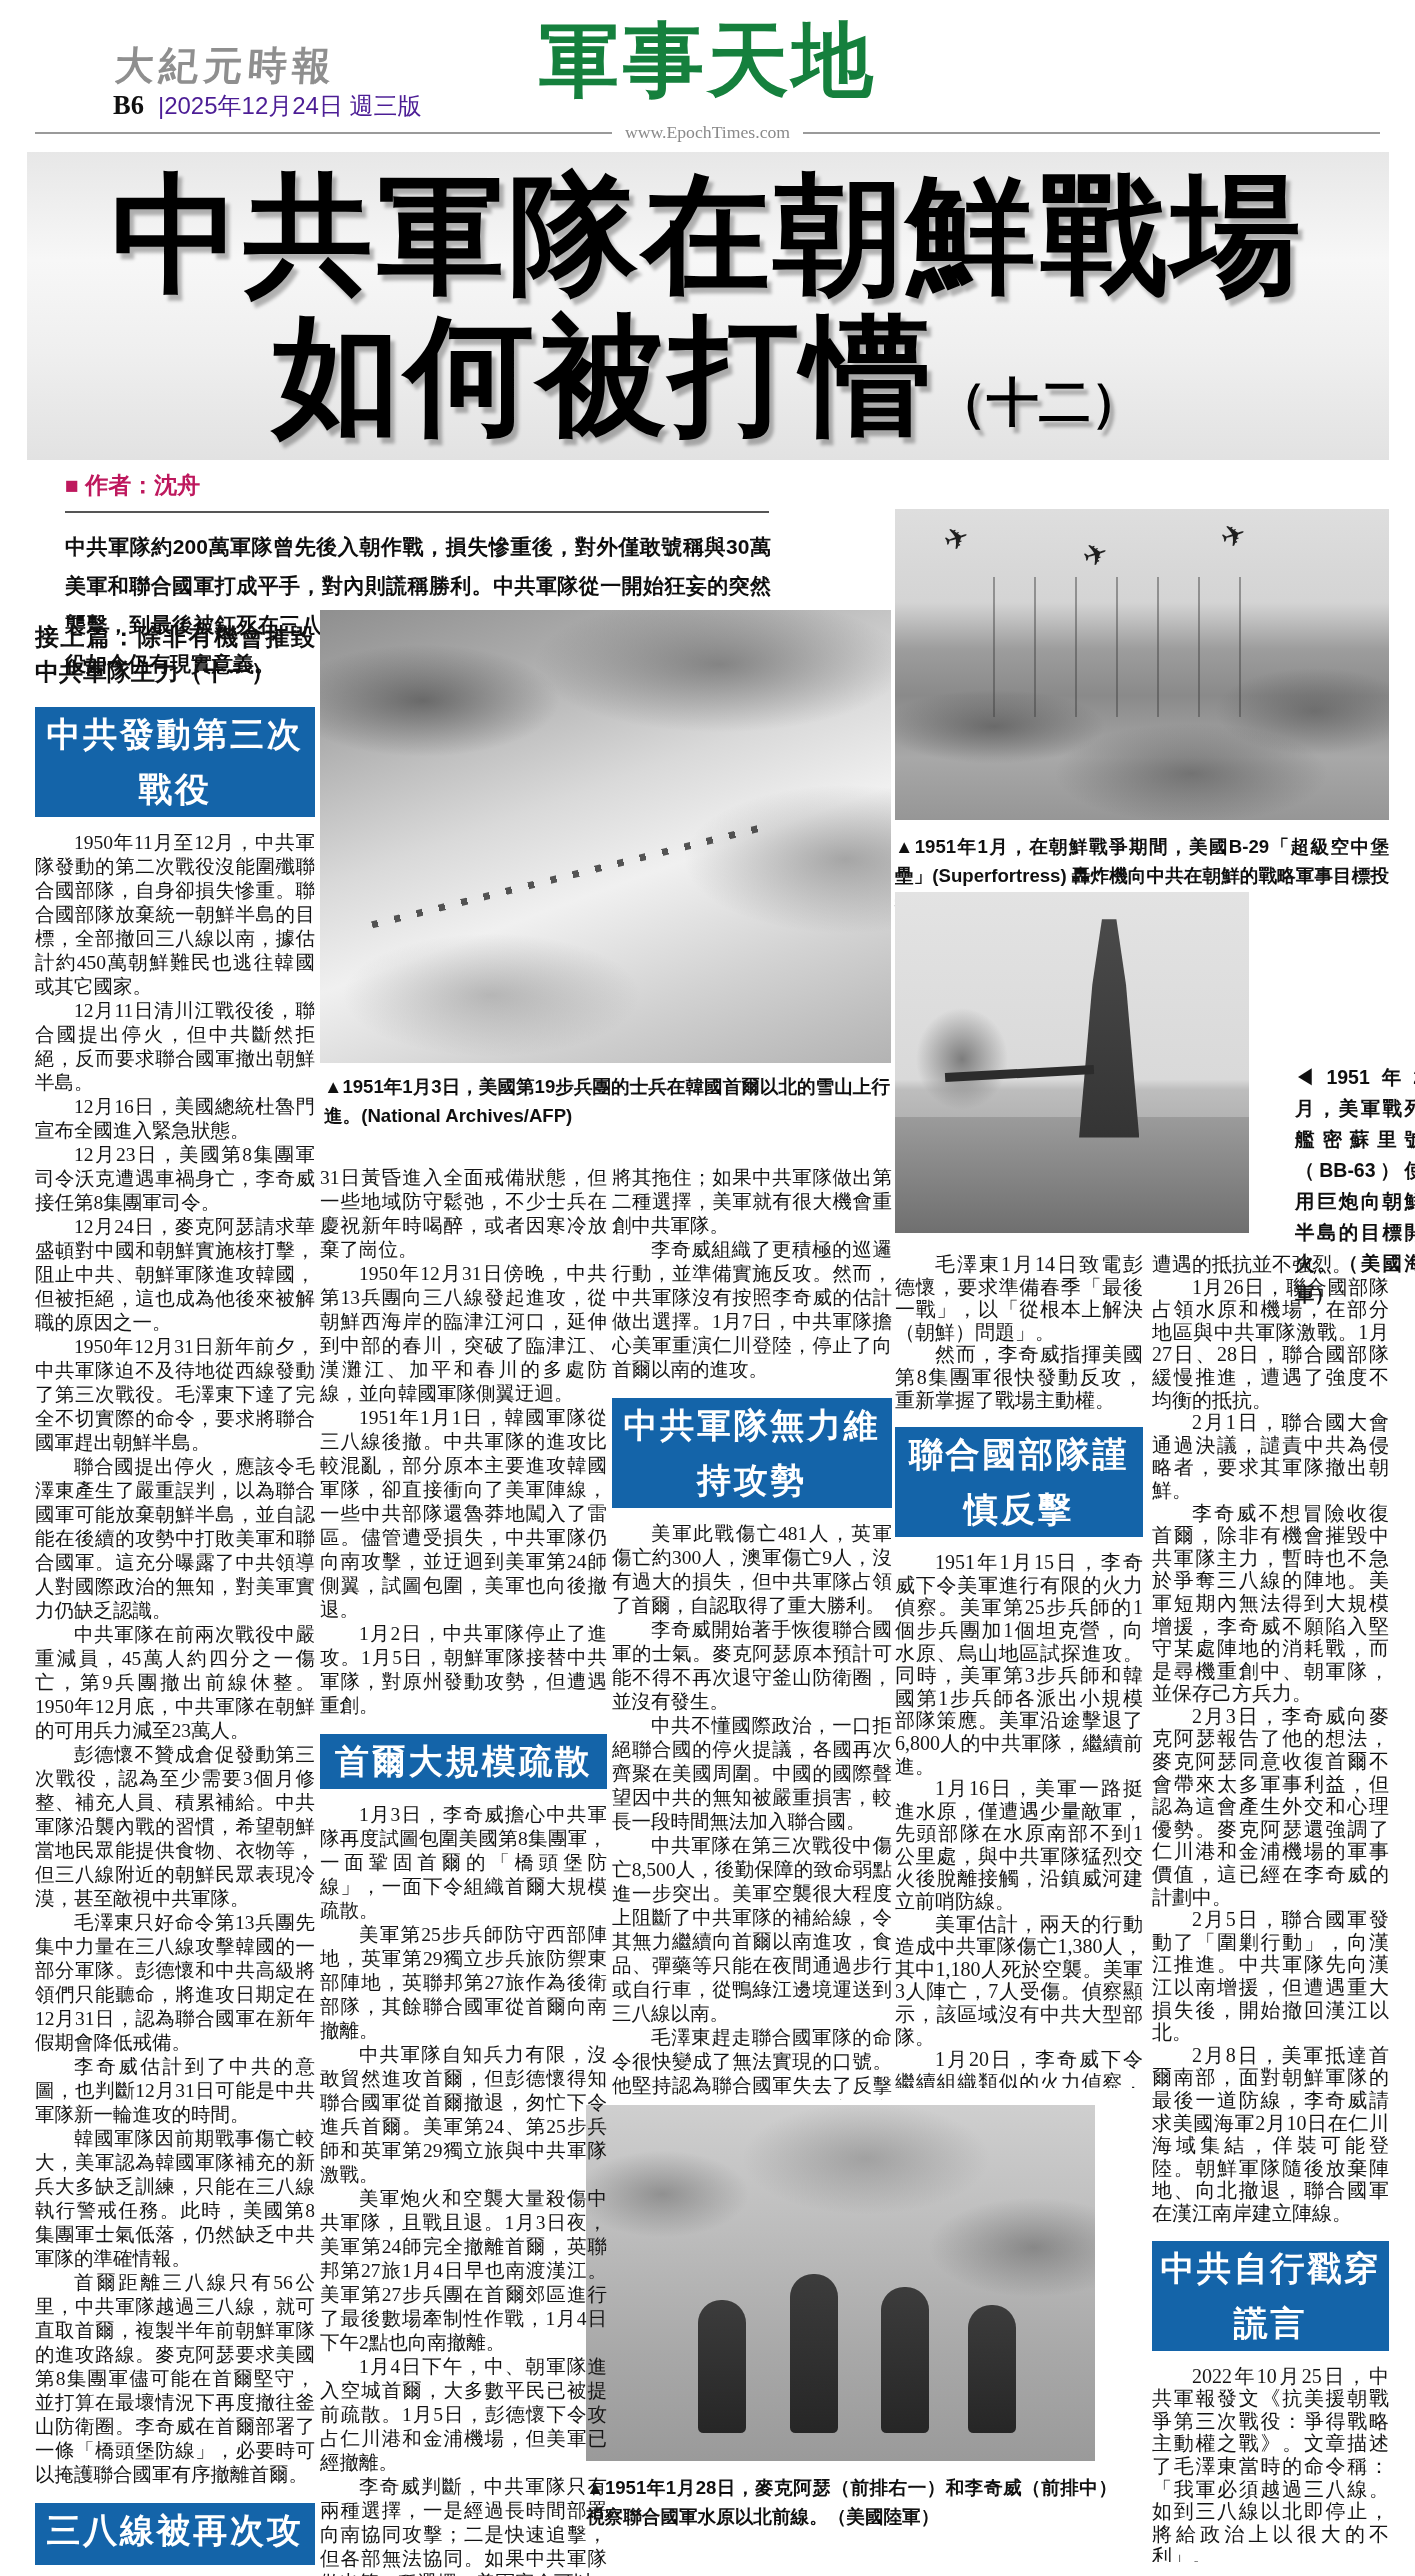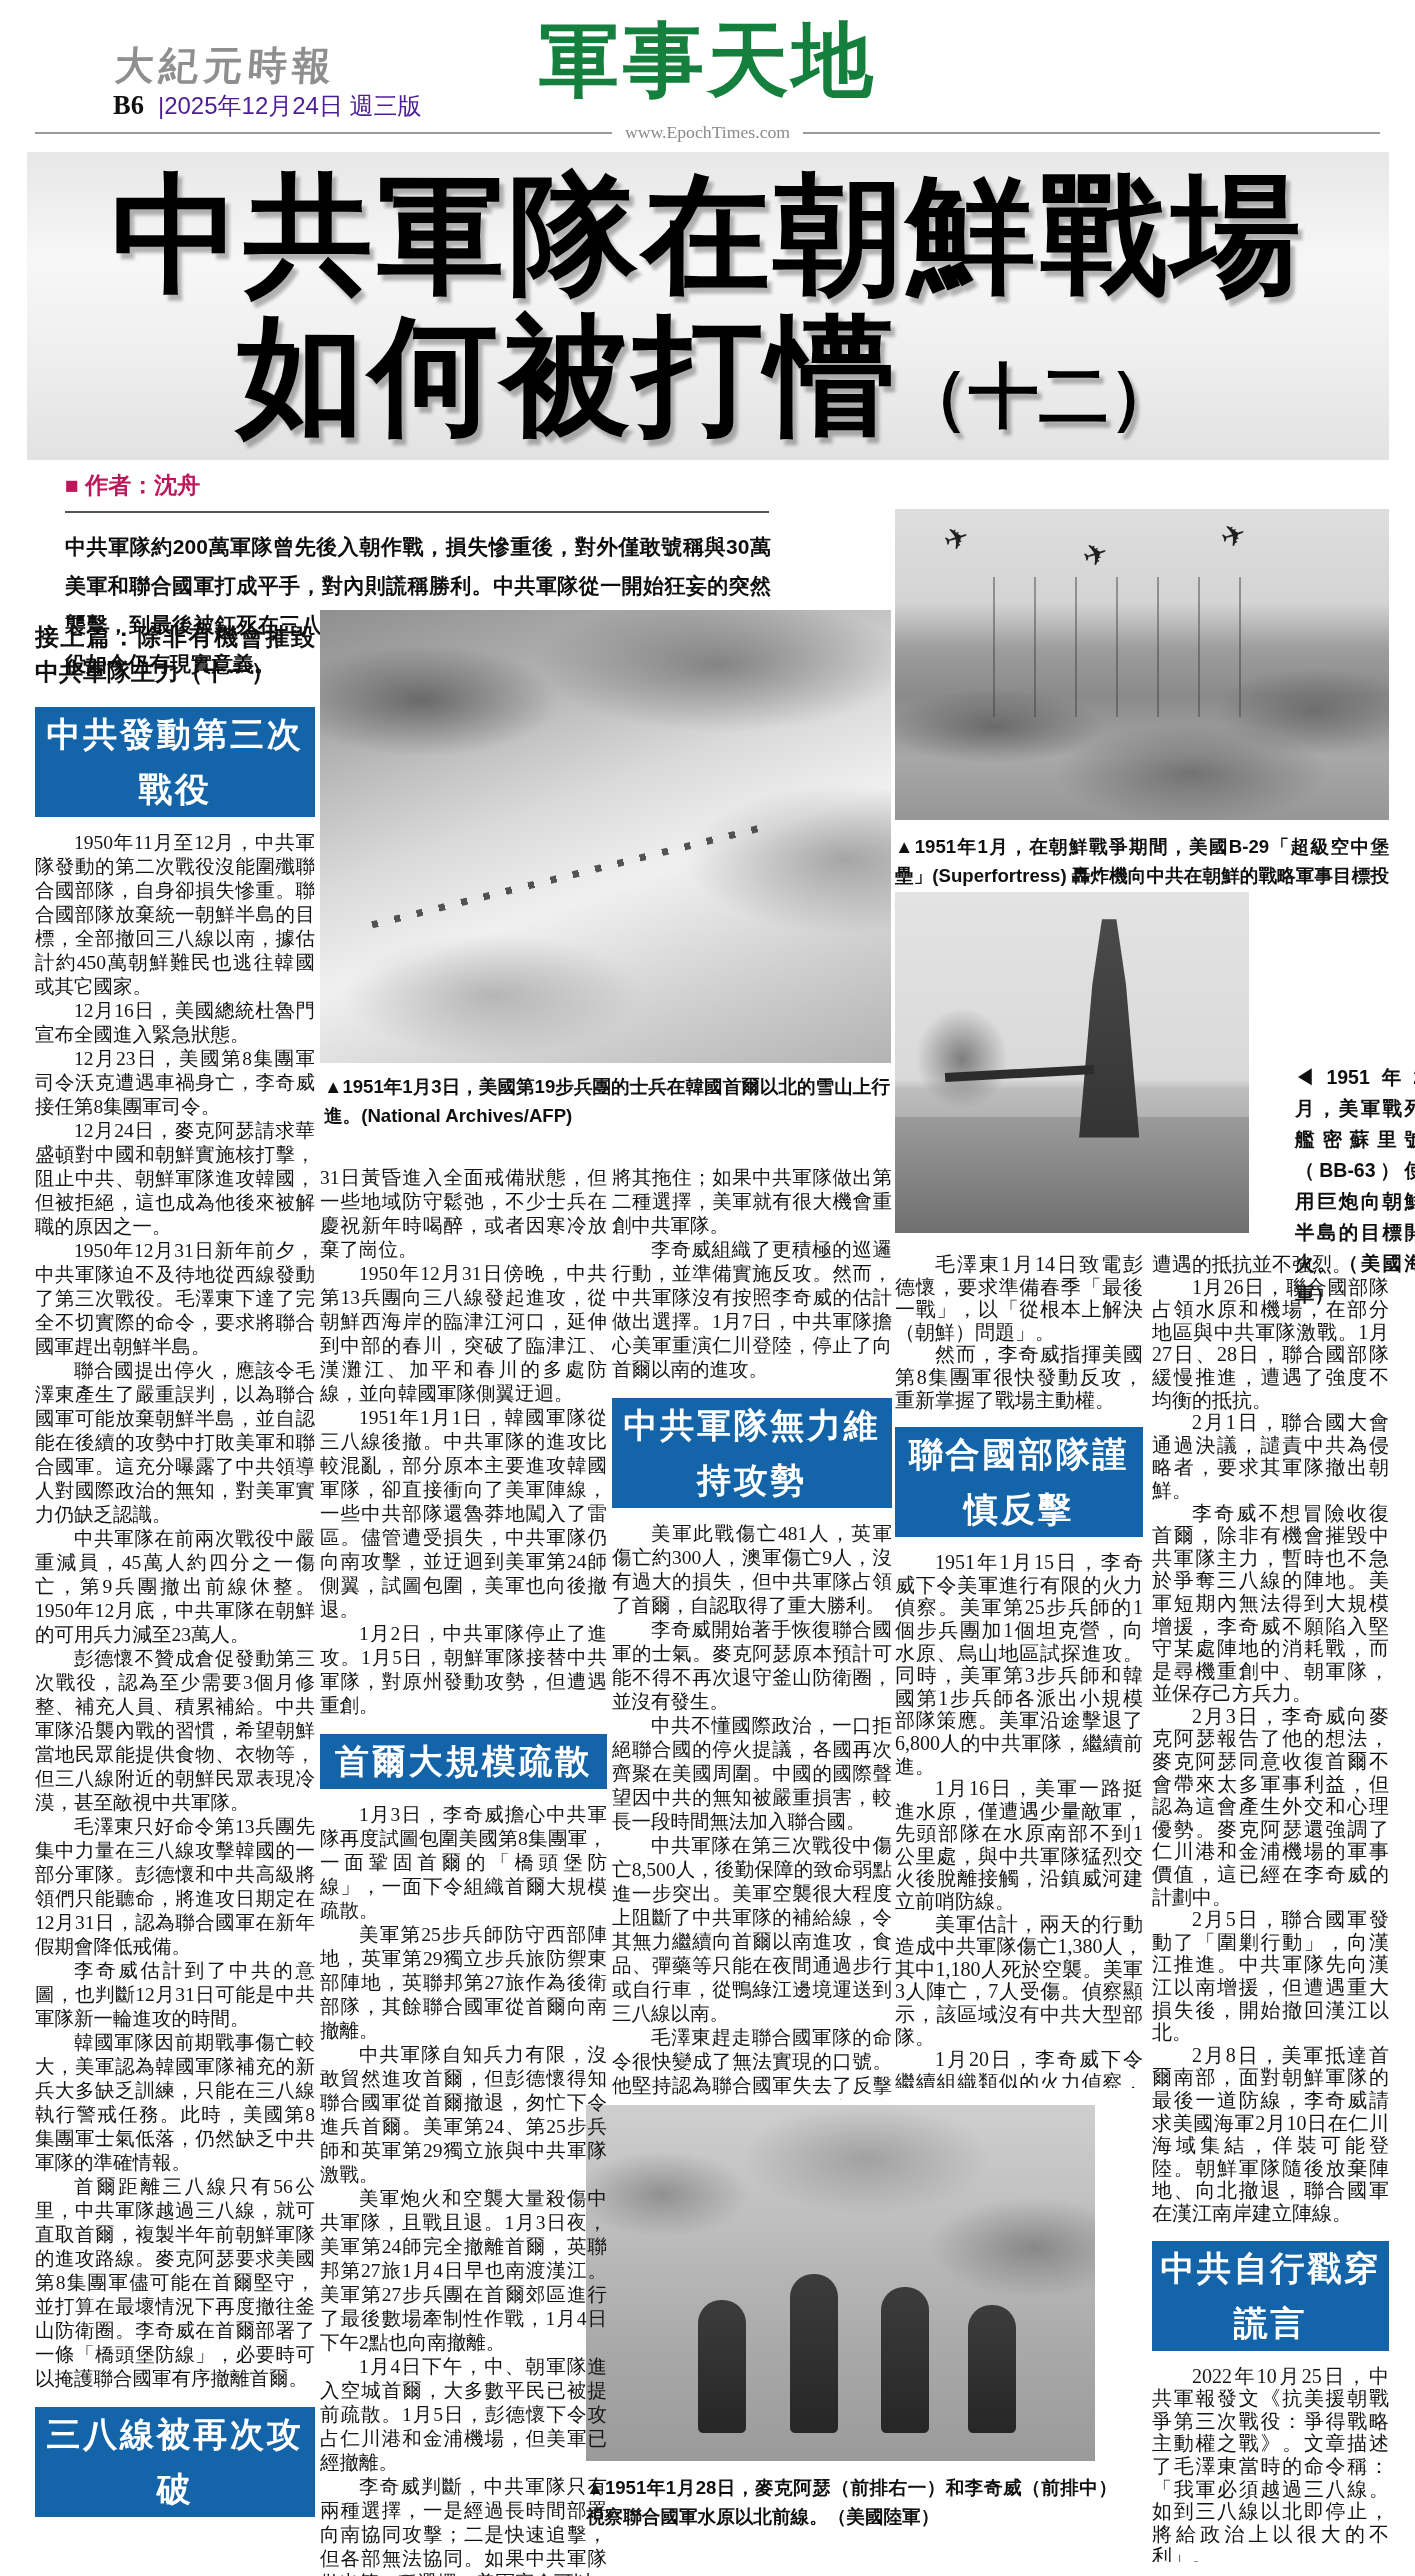--- a/index.html
+++ b/index.html
@@ -18,21 +18,21 @@
   .hr-line{flex:1;height:1.8px;background:#9a9a9a;}
   .website{font:17.7px/1 "Liberation Serif",serif;color:#8a8a8a;padding:0 12.4px;}
 
   
   .headline-box{position:absolute;left:26.5px;top:152px;width:1362px;height:308px;text-align:center;
                 background:linear-gradient(180deg,#e7e7e7,#f7f7f7 35%,#efefef 65%,#e2e2e2);}
   .hl{font-family:"Liberation Serif","DejaVu Serif",serif;font-weight:bold;color:#000;
       text-shadow:4.4px 6.2px 3.5px rgba(0,0,0,.28);}
   .hl1{font-size:129px;line-height:1.12;letter-spacing:3.5px;margin-top:12.4px;}
   .hl2{font-size:129px;line-height:1.05;letter-spacing:3.5px;}
-  .hlpart{font-size:70px;letter-spacing:0;font-family:Liberation Serif, serif;}
+  .hlpart{font-size:52px;letter-spacing:0;font-family:Liberation Serif, serif;}
 
   
   .byline{position:absolute;left:65px;top:474px;font:bold 23px/1 "Liberation Sans",sans-serif;color:#be185d;}
   .byline-rule{position:absolute;left:65px;top:511px;width:704px;height:1.8px;background:#555;}
   .lead{position:absolute;left:65px;top:527px;width:706px;
         font:bold 21px/39px "Liberation Sans",sans-serif;text-align:justify;color:#0e0e0e;}
 
   
   .col{position:absolute;overflow:hidden;}
   .bp{margin:0;text-indent:2em;text-align:justify;font:19.5px/24px "Liberation Serif","DejaVu Serif",serif;}
@@ -137,20 +137,21 @@
     <div class="fig" style="left:40%;height:159px;"></div>
     <div class="fig" style="left:58%;height:146px;"></div>
     <div class="fig" style="left:75%;height:128px;"></div>
   </div>
   <div class="cap" style="left:586px;top:2473px;width:531px;">▲1951年1月28日，麥克阿瑟（前排右一）和李奇威（前排中）視察聯合國軍水原以北前線。（美國陸軍）</div>
 
   <div class="col" style="left:35px;top:619px;width:280px;height:1946px;">
     <p class="contin">接上篇：除非有機會摧毀中共軍隊主力（十一）</p>
     <h2 class="colhead">中共發動第三次戰役</h2>
     <p class="bp">1950年11月至12月，中共軍隊發動的第二次戰役沒能圍殲聯合國部隊，自身卻損失慘重。聯合國部隊放棄統一朝鮮半島的目標，全部撤回三八線以南，據估計約450萬朝鮮難民也逃往韓國或其它國家。</p>
+    <p class="bp">12月11日清川江戰役後，聯合國提出停火，但中共斷然拒絕，反而要求聯合國軍撤出朝鮮半島。</p>
     <p class="bp">12月16日，美國總統杜魯門宣布全國進入緊急狀態。</p>
     <p class="bp">12月23日，美國第8集團軍司令沃克遭遇車禍身亡，李奇威接任第8集團軍司令。</p>
     <p class="bp">12月24日，麥克阿瑟請求華盛頓對中國和朝鮮實施核打擊，阻止中共、朝鮮軍隊進攻韓國，但被拒絕，這也成為他後來被解職的原因之一。</p>
     <p class="bp">1950年12月31日新年前夕，中共軍隊迫不及待地從西線發動了第三次戰役。毛澤東下達了完全不切實際的命令，要求將聯合國軍趕出朝鮮半島。</p>
     <p class="bp">聯合國提出停火，應該令毛澤東產生了嚴重誤判，以為聯合國軍可能放棄朝鮮半島，並自認能在後續的攻勢中打敗美軍和聯合國軍。這充分曝露了中共領導人對國際政治的無知，對美軍實力仍缺乏認識。</p>
     <p class="bp">中共軍隊在前兩次戰役中嚴重減員，45萬人約四分之一傷亡，第9兵團撤出前線休整。1950年12月底，中共軍隊在朝鮮的可用兵力減至23萬人。</p>
     <p class="bp">彭德懷不贊成倉促發動第三次戰役，認為至少需要3個月修整、補充人員、積累補給。中共軍隊沿襲內戰的習慣，希望朝鮮當地民眾能提供食物、衣物等，但三八線附近的朝鮮民眾表現冷漠，甚至敵視中共軍隊。</p>
     <p class="bp">毛澤東只好命令第13兵團先集中力量在三八線攻擊韓國的一部分軍隊。彭德懷和中共高級將領們只能聽命，將進攻日期定在12月31日，認為聯合國軍在新年假期會降低戒備。</p>
     <p class="bp">李奇威估計到了中共的意圖，也判斷12月31日可能是中共軍隊新一輪進攻的時間。</p>
     <p class="bp">韓國軍隊因前期戰事傷亡較大，美軍認為韓國軍隊補充的新兵大多缺乏訓練，只能在三八線執行警戒任務。此時，美國第8集團軍士氣低落，仍然缺乏中共軍隊的準確情報。</p>

